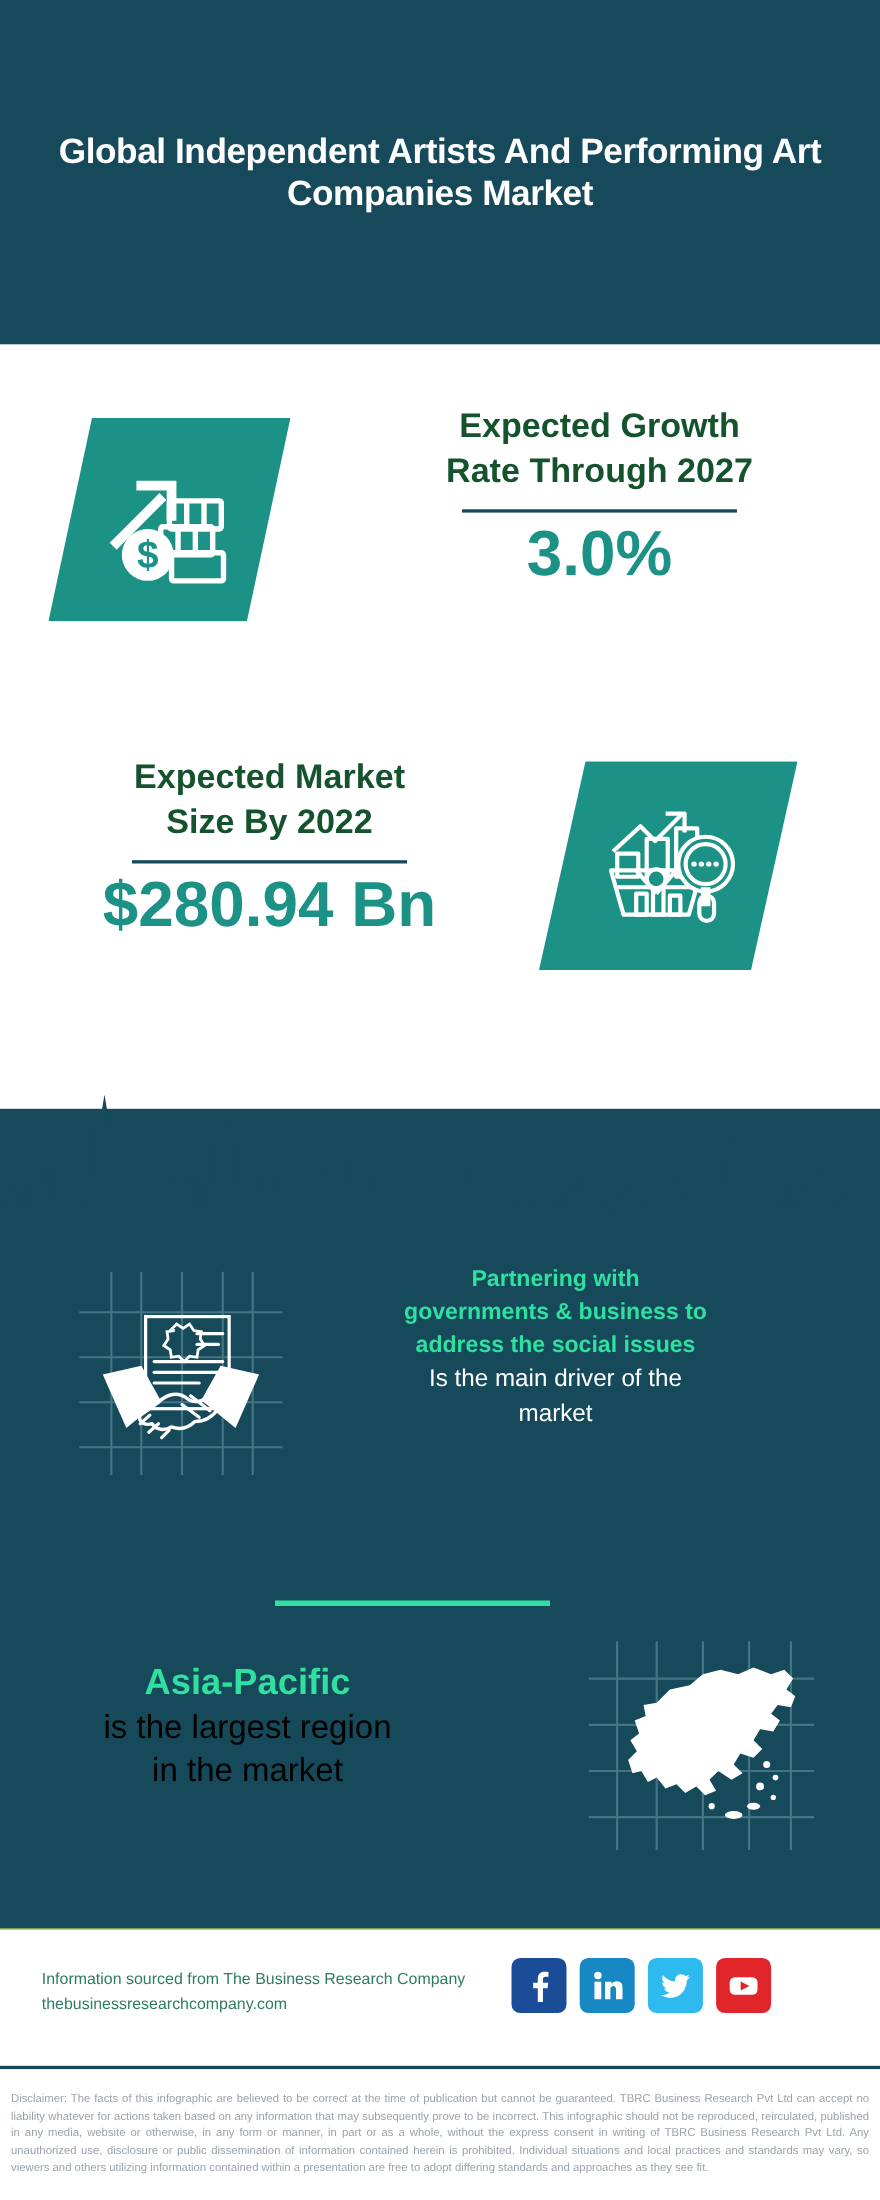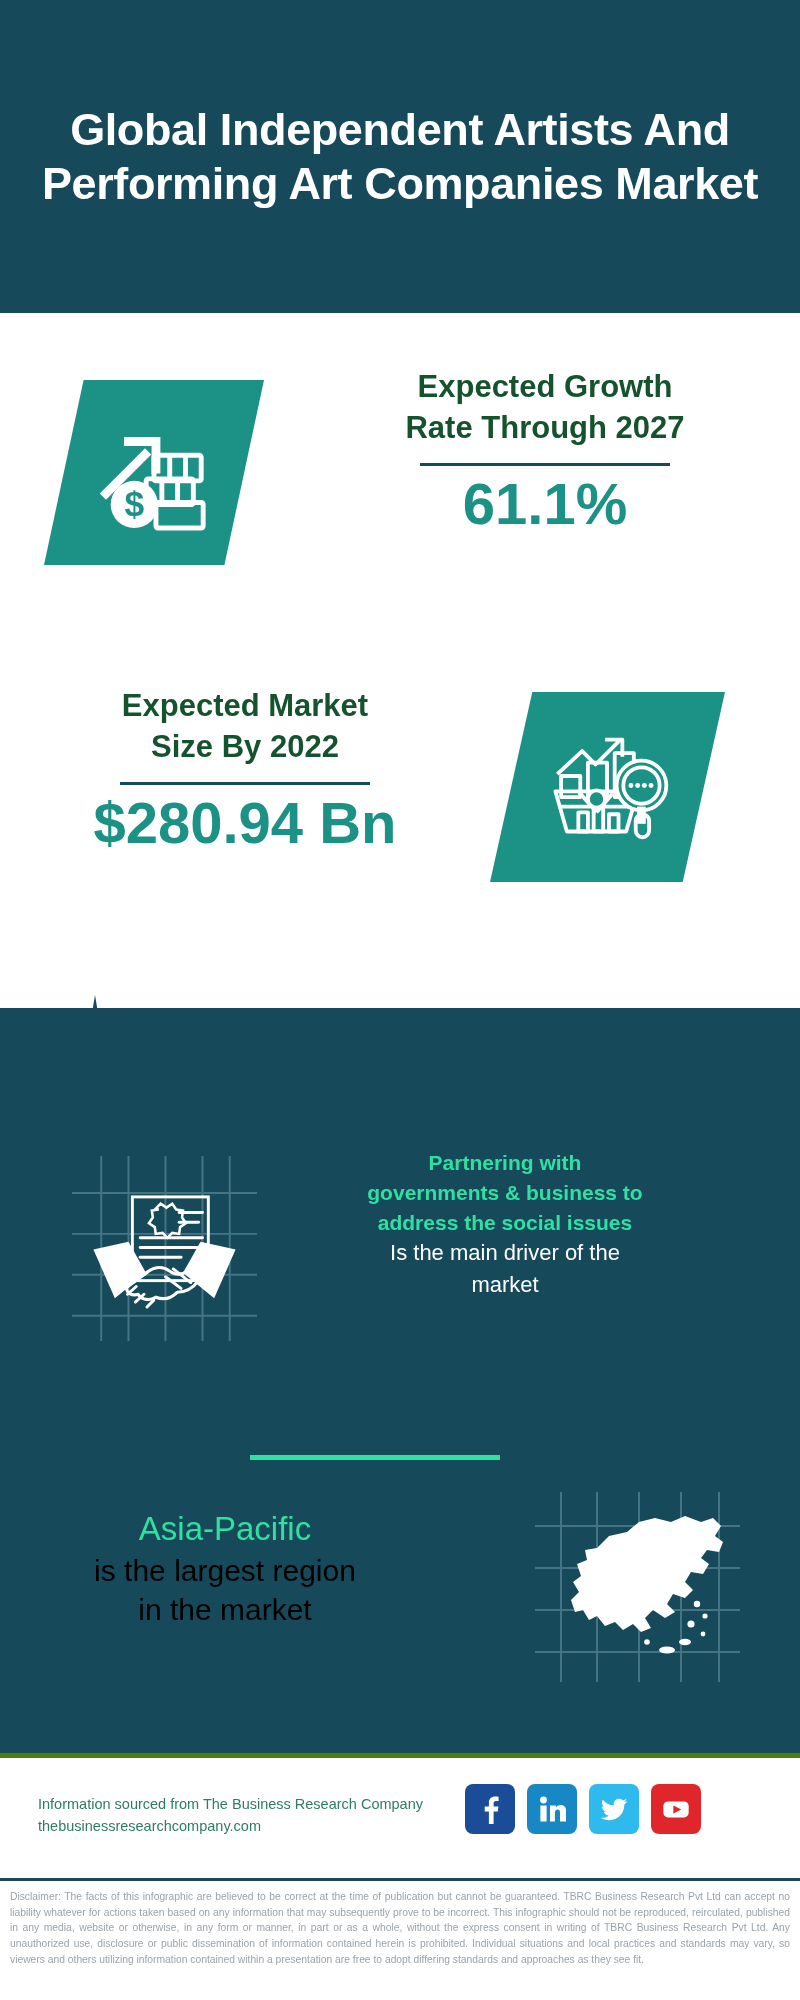--- a/index.html
+++ b/index.html
@@ -12,21 +12,21 @@
   .page{position:relative;width:800px;height:2000px;background:#ffffff;overflow:hidden;}
 
   
   .header{
     position:absolute;left:0;top:0;width:800px;height:313px;
     background:#164A5B;
     display:flex;align-items:center;justify-content:center;
   }
   .header h1{
     margin:0;padding:0 34px;
-    color:#ffffff;font-size:45px;line-height:1.18;font-weight:bold;
+    color:#ffffff;font-size:32px;line-height:1.18;font-weight:bold;
     text-align:center;letter-spacing:-0.4px;
   }
 
   
   .stat1{position:absolute;left:0;top:313px;width:800px;height:322px;}
   .para{
     position:absolute;
     background:#1C9185;
     display:flex;align-items:center;justify-content:center;
   }
@@ -66,44 +66,44 @@
   .driver-text{position:absolute;left:300px;top:0px;width:410px;text-align:center;}
   .hl{color:#2FE0A0;font-size:21px;font-weight:bold;line-height:1.42;margin:0;}
   .sub{color:#ffffff;font-size:22px;font-weight:normal;line-height:1.42;margin:0;}
 
   .divider{
     position:absolute;left:250px;top:1455px;width:250px;height:5px;background:#2FE0A0;
   }
 
   .region{position:absolute;left:0;top:1490px;width:800px;}
   .region-text{position:absolute;left:10px;top:18px;width:430px;text-align:center;}
-  .region-hl{color:#2FE0A0;font-size:33px;font-weight:normal;line-height:1.3;margin:0;}
+  .region-hl{color:#2FE0A0;font-size:33px;font-weight:bold;line-height:1.3;margin:0;}
   .region-sub{color:#000000;font-size:30px;font-weight:normal;line-height:1.32;margin:0;}
   .region-map{position:absolute;left:535px;top:2px;width:205px;height:190px;}
 
   
   .sourcebar{
     position:absolute;left:0;top:1753px;width:800px;height:125px;background:#ffffff;
-    border-top:5px solid #4d7c0f;
+    border-top:1px solid #4d7c0f;
   }
   .src-text{position:absolute;left:38px;top:35px;width:430px;}
   .src-text p{margin:0;color:#2E7D60;font-size:14.5px;line-height:1.55;}
   .social{position:absolute;left:465px;top:26px;display:flex;gap:12px;}
   .sbtn{width:50px;height:50px;border-radius:8px;display:flex;align-items:center;justify-content:center;}
   .sb-fb{background:#1B4C98;}
   .sb-li{background:#1788C3;}
   .sb-tw{background:#2FBAEF;}
   .sb-yt{background:#E0262B;}
   .sbtn svg{display:block;}
 
   
   .disclaimer{
     position:absolute;left:0;top:1878px;width:800px;height:122px;background:#ffffff;
     border-top:3px solid #164A5B;
-    padding:8px 10px 0 10px;box-sizing:border-box;
+    padding:20px 10px 0 10px;box-sizing:border-box;
   }
   .disclaimer p{
     margin:0;color:#9aa3ab;font-size:10.3px;line-height:1.52;text-align:justify;
     font-family:"Liberation Sans","DejaVu Sans",sans-serif;
   }
 </style>
 </head>
 <body>
 
 <div class="page">
@@ -129,21 +129,21 @@
         </g>
         <circle cx="40" cy="92" r="24" fill="#fff"></circle>
         <text x="40" y="104" font-size="36" font-weight="bold" text-anchor="middle" fill="#1C9185" font-family="Liberation Sans, sans-serif">$</text>
       </svg>
     </div>
 
     <div class="statTextR">
       <p class="stat-label">Expected Growth</p>
       <p class="stat-label">Rate Through 2027</p>
       <div class="rule"></div>
-      <p class="stat-value">61.1%</p>
+      <p class="stat-value">3.0%</p>
     </div>
   </div>
 
   <div class="stat2">
 
     <div class="statTextL">
       <p class="stat-label">Expected Market</p>
       <p class="stat-label">Size By 2022</p>
       <div class="rule"></div>
       <p class="stat-value">$280.94 Bn</p>

